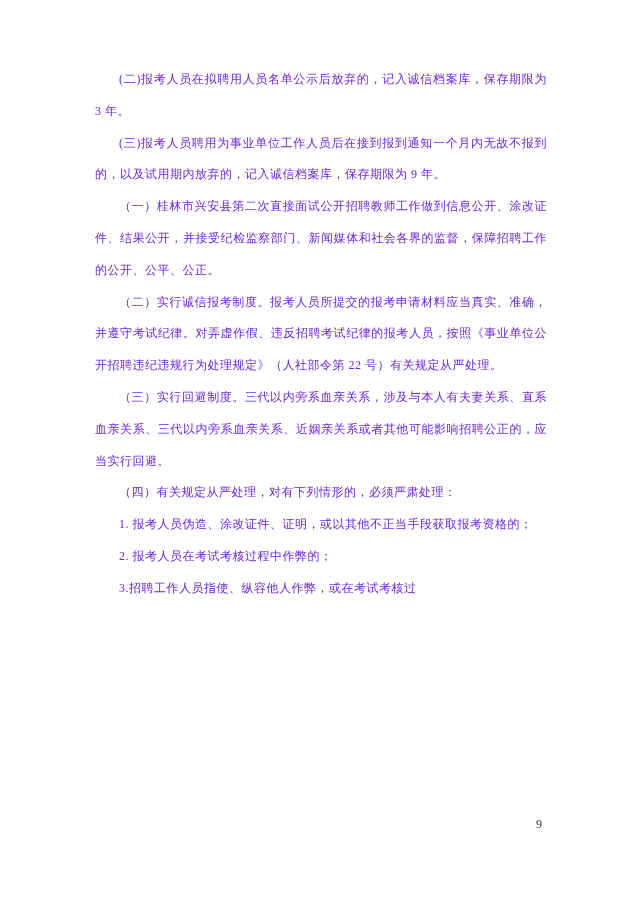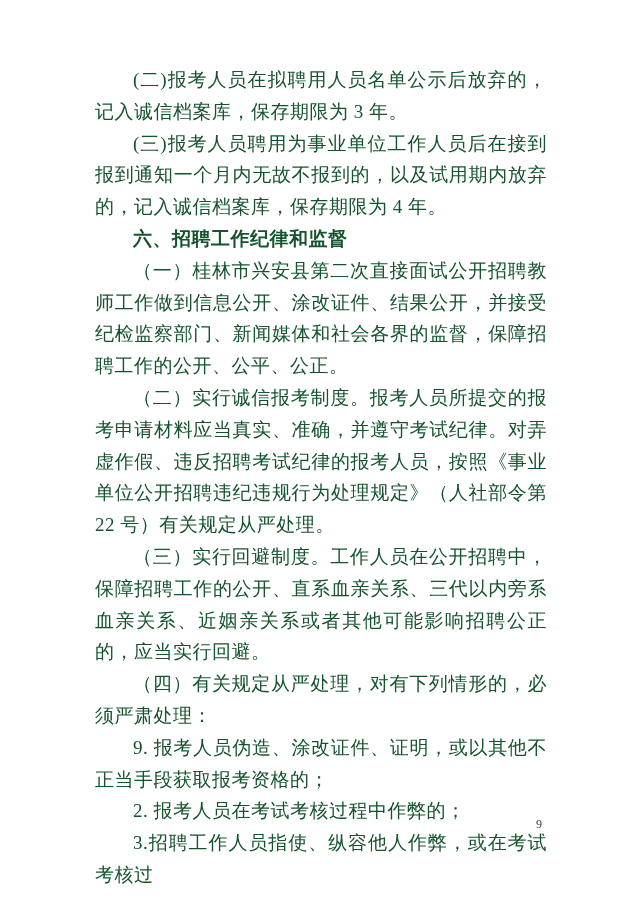--- a/index.html
+++ b/index.html
@@ -20,22 +20,22 @@
       top: 0;
       width: 636px;
       height: 900px;
       background: #ffffff;
     }
     .doc-content {
       position: absolute;
       left: 95px;
       top: 64px;
       width: 452px;
-      color: #14532d;
-      font-size: 19px;
+      color: #6d28d9;
+      font-size: 12px;
       line-height: 31.8px;
       text-align: justify;
       letter-spacing: 0.5px;
     }
     .doc-content p {
       margin: 0;
       padding: 0;
       text-indent: 2em;
     }
     .doc-content p.heading {
@@ -52,26 +52,25 @@
       font-family: "Liberation Serif", "DejaVu Serif", serif;
     }
   </style>
 </head>
 <body>
 
 <div class="doc-page">
 
   <div class="doc-content">
     <p class="body">(二)报考人员在拟聘用人员名单公示后放弃的，记入诚信档案库，保存期限为 3 年。</p>
-    <p class="body">(三)报考人员聘用为事业单位工作人员后在接到报到通知一个月内无故不报到的，以及试用期内放弃的，记入诚信档案库，保存期限为 4 年。</p>
-    <p class="heading">六、招聘工作纪律和监督</p>
+    <p class="body">(三)报考人员聘用为事业单位工作人员后在接到报到通知一个月内无故不报到的，以及试用期内放弃的，记入诚信档案库，保存期限为 9 年。</p>
     <p class="body">（一）桂林市兴安县第二次直接面试公开招聘教师工作做到信息公开、涂改证件、结果公开，并接受纪检监察部门、新闻媒体和社会各界的监督，保障招聘工作的公开、公平、公正。</p>
     <p class="body">（二）实行诚信报考制度。报考人员所提交的报考申请材料应当真实、准确，并遵守考试纪律。对弄虚作假、违反招聘考试纪律的报考人员，按照《事业单位公开招聘违纪违规行为处理规定》（人社部令第 22 号）有关规定从严处理。</p>
-    <p class="body">（三）实行回避制度。工作人员在公开招聘中，保障招聘工作的公开、直系血亲关系、三代以内旁系血亲关系、近姻亲关系或者其他可能影响招聘公正的，应当实行回避。</p>
+    <p class="body">（三）实行回避制度。三代以内旁系血亲关系，涉及与本人有夫妻关系、直系血亲关系、三代以内旁系血亲关系、近姻亲关系或者其他可能影响招聘公正的，应当实行回避。</p>
     <p class="body">（四）有关规定从严处理，对有下列情形的，必须严肃处理：</p>
-    <p class="body">9. 报考人员伪造、涂改证件、证明，或以其他不正当手段获取报考资格的；</p>
+    <p class="body">1. 报考人员伪造、涂改证件、证明，或以其他不正当手段获取报考资格的；</p>
     <p class="body">2. 报考人员在考试考核过程中作弊的；</p>
     <p class="body">3.招聘工作人员指使、纵容他人作弊，或在考试考核过</p>
   </div>
 
   <div class="page-number">9</div>
 
 </div>
 
 </body></html>

